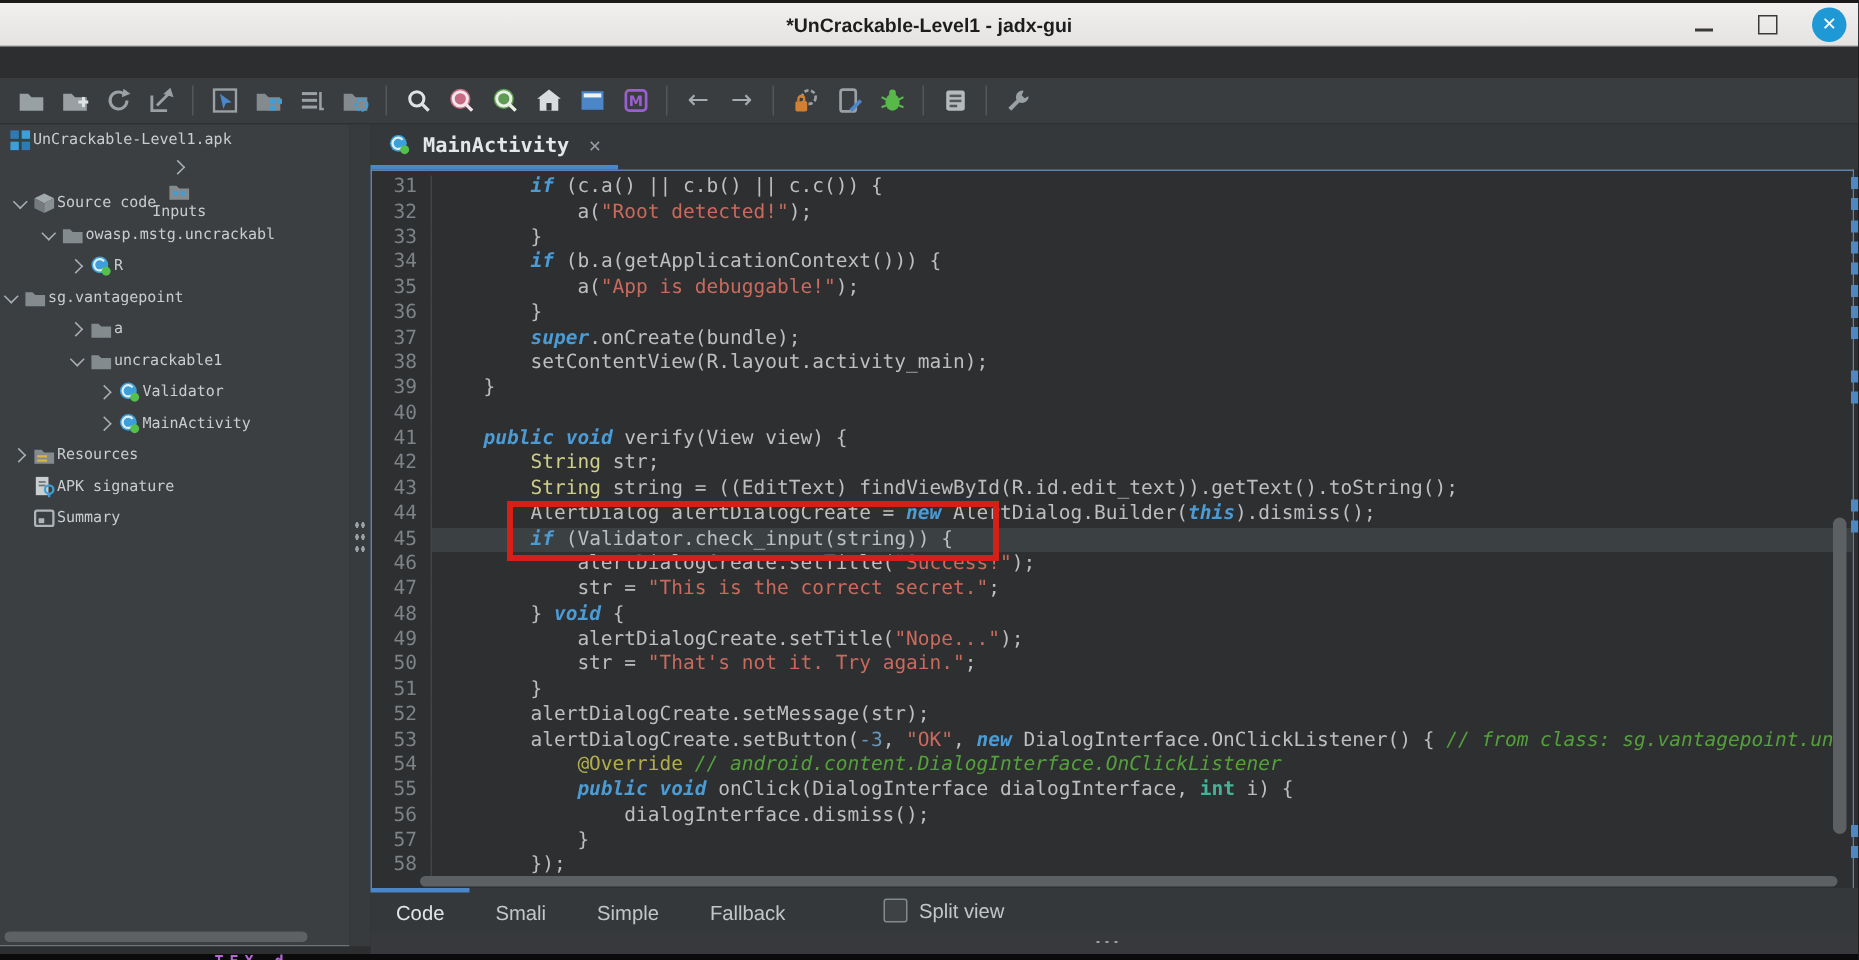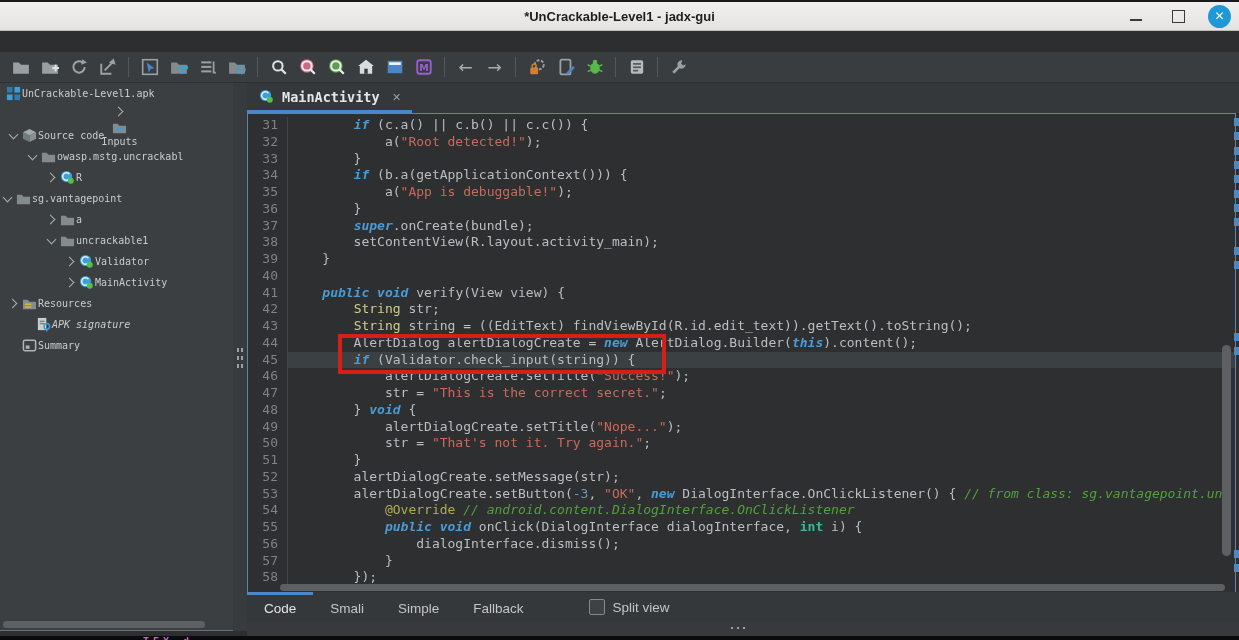--- a/index.html
+++ b/index.html
@@ -380,21 +380,21 @@
           </span>
           <span class="ticon">
             <svg width="15" height="15" viewBox="0 0 16 16">
               <path d="M1 4h5l2 2h7v8H1z" fill="#848b8f"></path>
               <rect x="3" y="8" width="7" height="1.6" fill="#d7b544"></rect>
               <rect x="3" y="11" width="7" height="1.6" fill="#d7b544"></rect>
             </svg>
           </span>
           <span>Resources</span>
         </div>
-        <div class="tree-row" style="padding-left: 20px; font-style: italic;">
+        <div class="tree-row" style="padding-left: 6px;">
           <span class="chevbox"></span>
           <span class="ticon">
             <svg width="15" height="15" viewBox="0 0 16 16">
               <rect x="2" y="1" width="9" height="13" fill="#c9ced1"></rect>
               <rect x="4" y="4" width="5" height="1.2" fill="#6b7276"></rect>
               <rect x="4" y="6.5" width="5" height="1.2" fill="#6b7276"></rect>
               <circle cx="11.5" cy="10" r="3" fill="none" stroke="#3d9fd9" stroke-width="1.6"></circle>
               <line x1="11.5" y1="12.5" x2="11.5" y2="15.5" stroke="#3d9fd9" stroke-width="1.6"></line>
             </svg>
           </span>
@@ -483,21 +483,21 @@
         <div class="code-row">
           <span class="ln">42</span>
           <span class="codetext"><span class="tok-p">        </span><span class="tok-t">String</span><span class="tok-p"> str;</span></span>
         </div>
         <div class="code-row">
           <span class="ln">43</span>
           <span class="codetext"><span class="tok-p">        </span><span class="tok-t">String</span><span class="tok-p"> string = ((EditText) findViewById(R.id.edit_text)).getText().toString();</span></span>
         </div>
         <div class="code-row">
           <span class="ln">44</span>
-          <span class="codetext"><span class="tok-p">        AlertDialog alertDialogCreate = </span><span class="tok-k">new</span><span class="tok-p"> AlertDialog.Builder(</span><span class="tok-k">this</span><span class="tok-p">).content();</span></span>
+          <span class="codetext"><span class="tok-p">        AlertDialog alertDialogCreate = </span><span class="tok-k">new</span><span class="tok-p"> AlertDialog.Builder(</span><span class="tok-k">this</span><span class="tok-p">).dismiss();</span></span>
         </div>
         <div class="code-row hl">
           <span class="ln">45</span>
           <span class="codetext"><span class="tok-p">        </span><span class="tok-k">if</span><span class="tok-p"> (Validator.check_input(string)) {</span></span>
         </div>
         <div class="code-row">
           <span class="ln">46</span>
           <span class="codetext"><span class="tok-p">            alertDialogCreate.setTitle(</span><span class="tok-s">"Success!"</span><span class="tok-p">);</span></span>
         </div>
         <div class="code-row">

